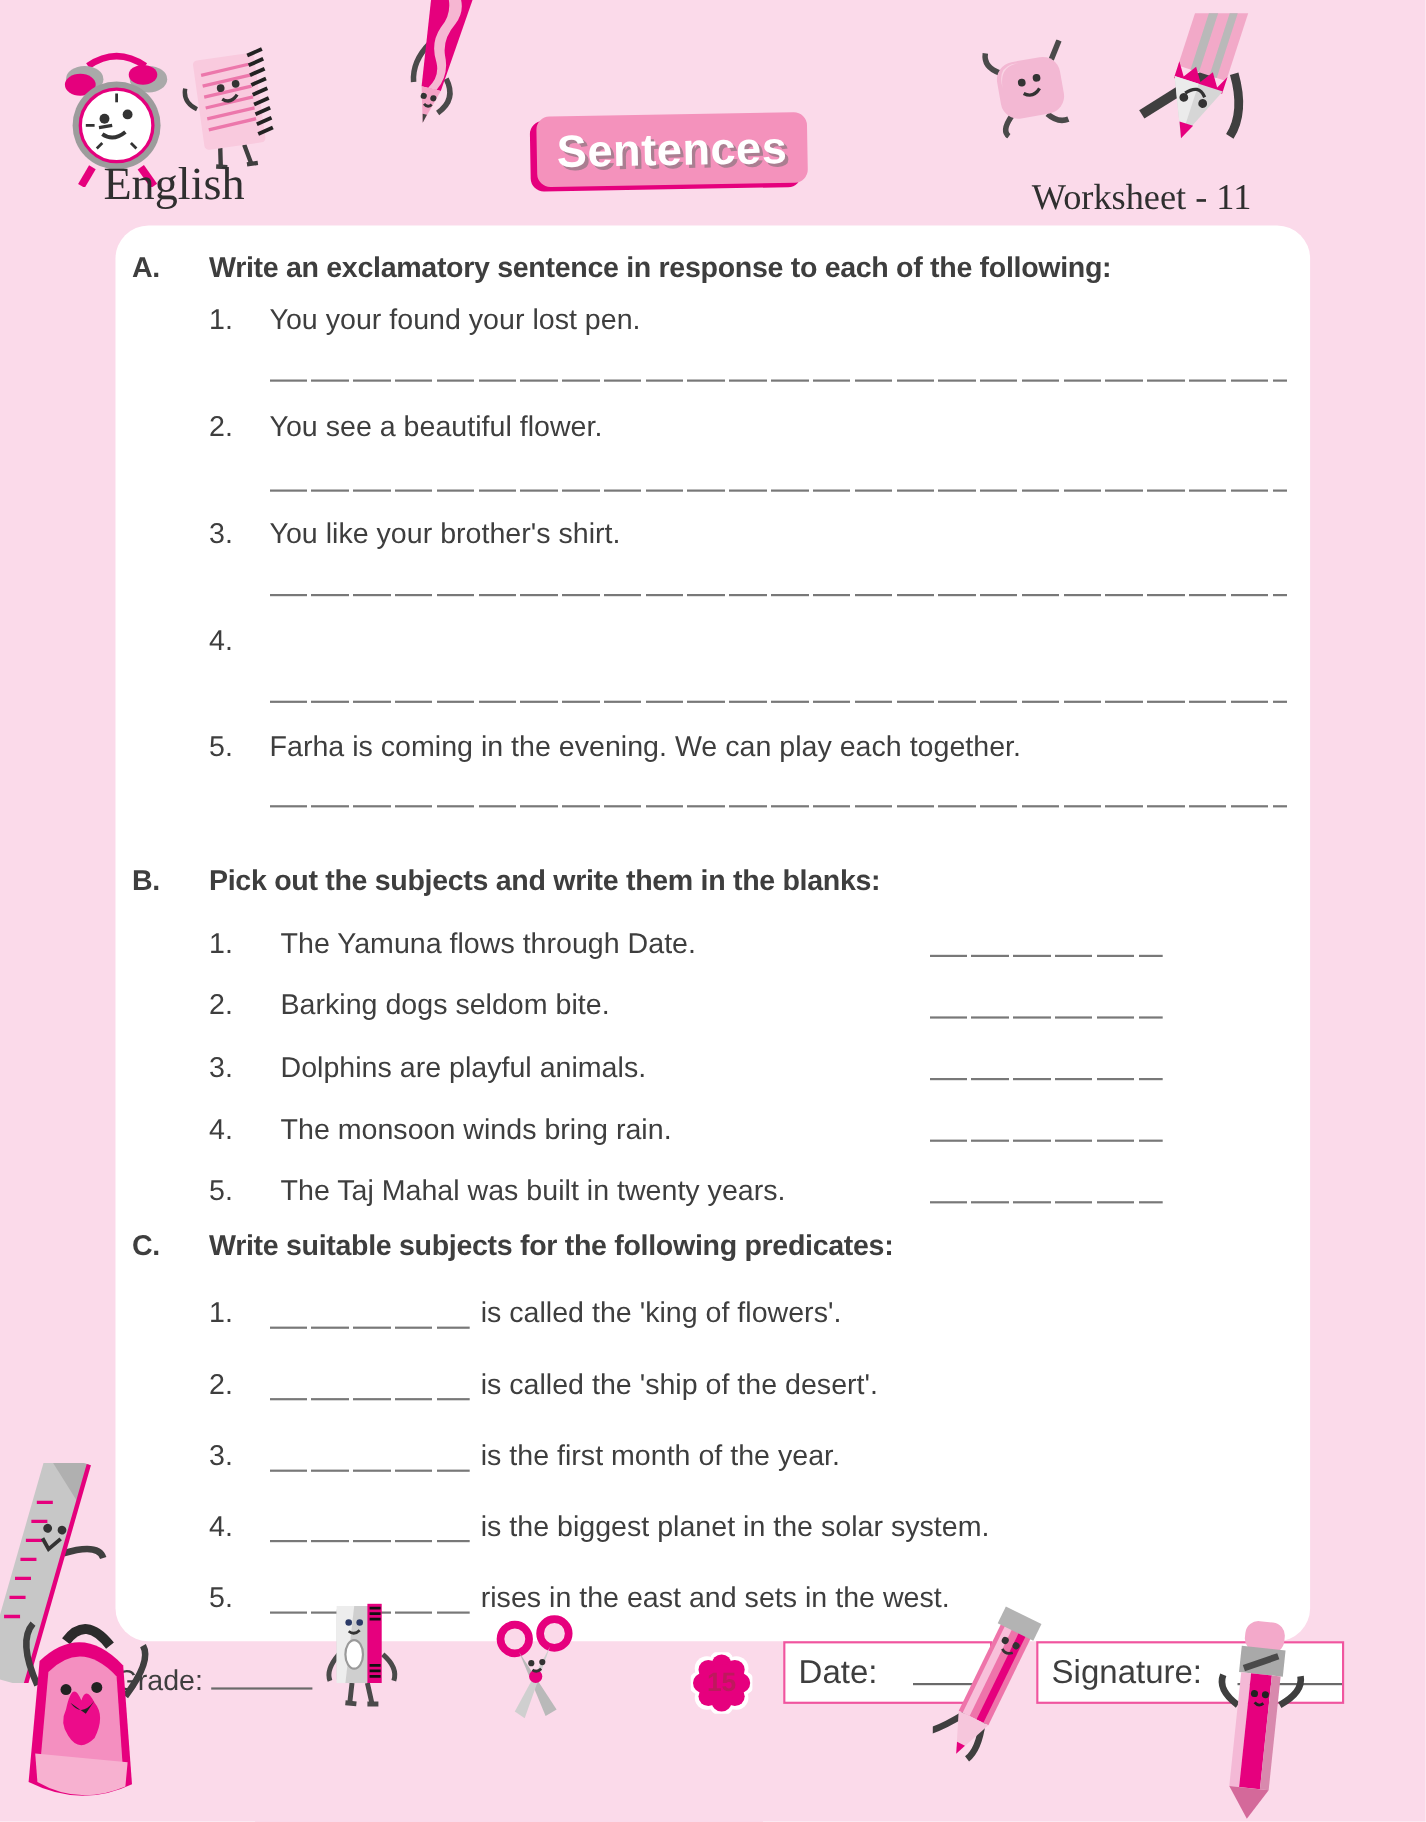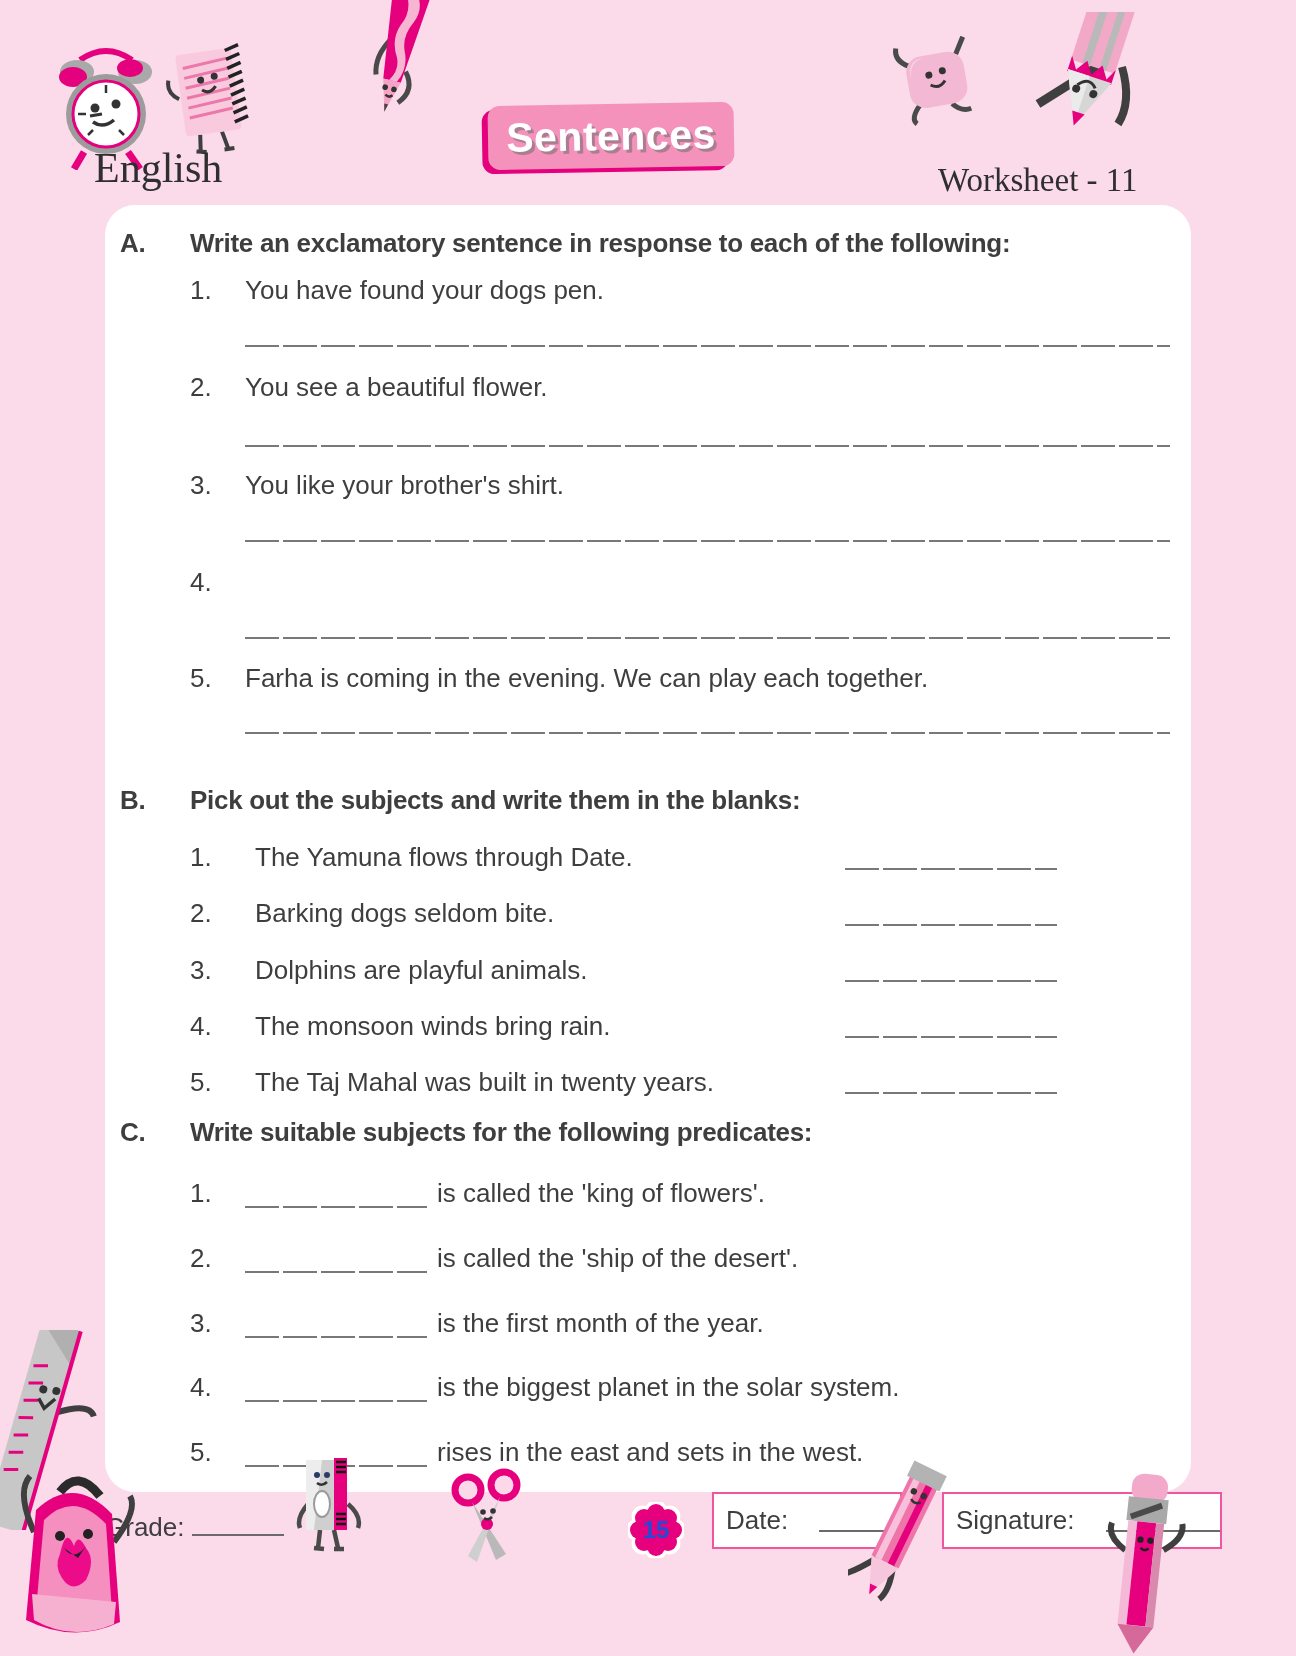--- a/index.html
+++ b/index.html
@@ -47,31 +47,31 @@
     background:repeating-linear-gradient(90deg,#787878 0 34px,rgba(0,0,0,0) 34px 38px);
   }
   .aline{left:140px;width:925px;}
   .bline{left:740px;width:212px;}
   .cline{left:140px;width:182px;}
   
   .grade{left:105px;top:1512px;font-size:26px;}
   .uline{display:inline-block;border-bottom:2px solid #6A6A6A;height:20px;}
   .fbox{
     background:#fff;border:2px solid #F0559F;
-    font-size:26px;display:flex;align-items:center;padding-left:12px;box-sizing:border-box;
+    font-size:30px;display:flex;align-items:center;padding-left:12px;box-sizing:border-box;
     white-space:nowrap;
     gap:12px;
   }
   .datebox{left:712px;top:1492px;width:190px;height:57px;}
   .sigbox{left:942px;top:1492px;width:280px;height:57px;}
   .badge15{left:628px;top:1502px;width:56px;height:56px;}
   .badge15 .num{
     position:absolute;left:0;top:0;width:56px;height:56px;
     display:flex;align-items:center;justify-content:center;
-    color:#1d4ed8;font-weight:700;font-size:24px;
+    color:#be185d;font-weight:700;font-size:24px;
   }
   .deco{pointer-events:none;}
 </style>
 </head>
 <body>
 
 <svg class="abs deco" style="left:50px;top:40px" width="110" height="130" viewBox="0 0 110 130">
   <path d="M30 20 Q56 2 82 20" stroke="#E5007D" stroke-width="6" fill="none"></path>
   <ellipse cx="27" cy="32" rx="17" ry="12" fill="#A9A9A9"></ellipse>
   <ellipse cx="85" cy="32" rx="17" ry="12" fill="#A9A9A9"></ellipse>
@@ -175,21 +175,21 @@
 <div class="abs worksheet">Worksheet - 11</div>
 
 <div class="abs card">
 
   <div class="row" style="top:23px">
     <span class="sec-label">A.</span>
     <span class="sec-heading">Write an exclamatory sentence in response to each of the following:</span>
   </div>
   <div class="row" style="top:70px">
     <span class="inum">1.</span>
-    <span class="itext">You have found your dogs pen.</span>
+    <span class="itext">You your found your lost pen.</span>
   </div>
   <div class="wline aline" style="top:140px"></div>
   <div class="row" style="top:167px">
     <span class="inum">2.</span>
     <span class="itext">You see a beautiful flower.</span>
   </div>
   <div class="wline aline" style="top:240px"></div>
   <div class="row" style="top:265px">
     <span class="inum">3.</span>
     <span class="itext">You like your brother's shirt.</span>

